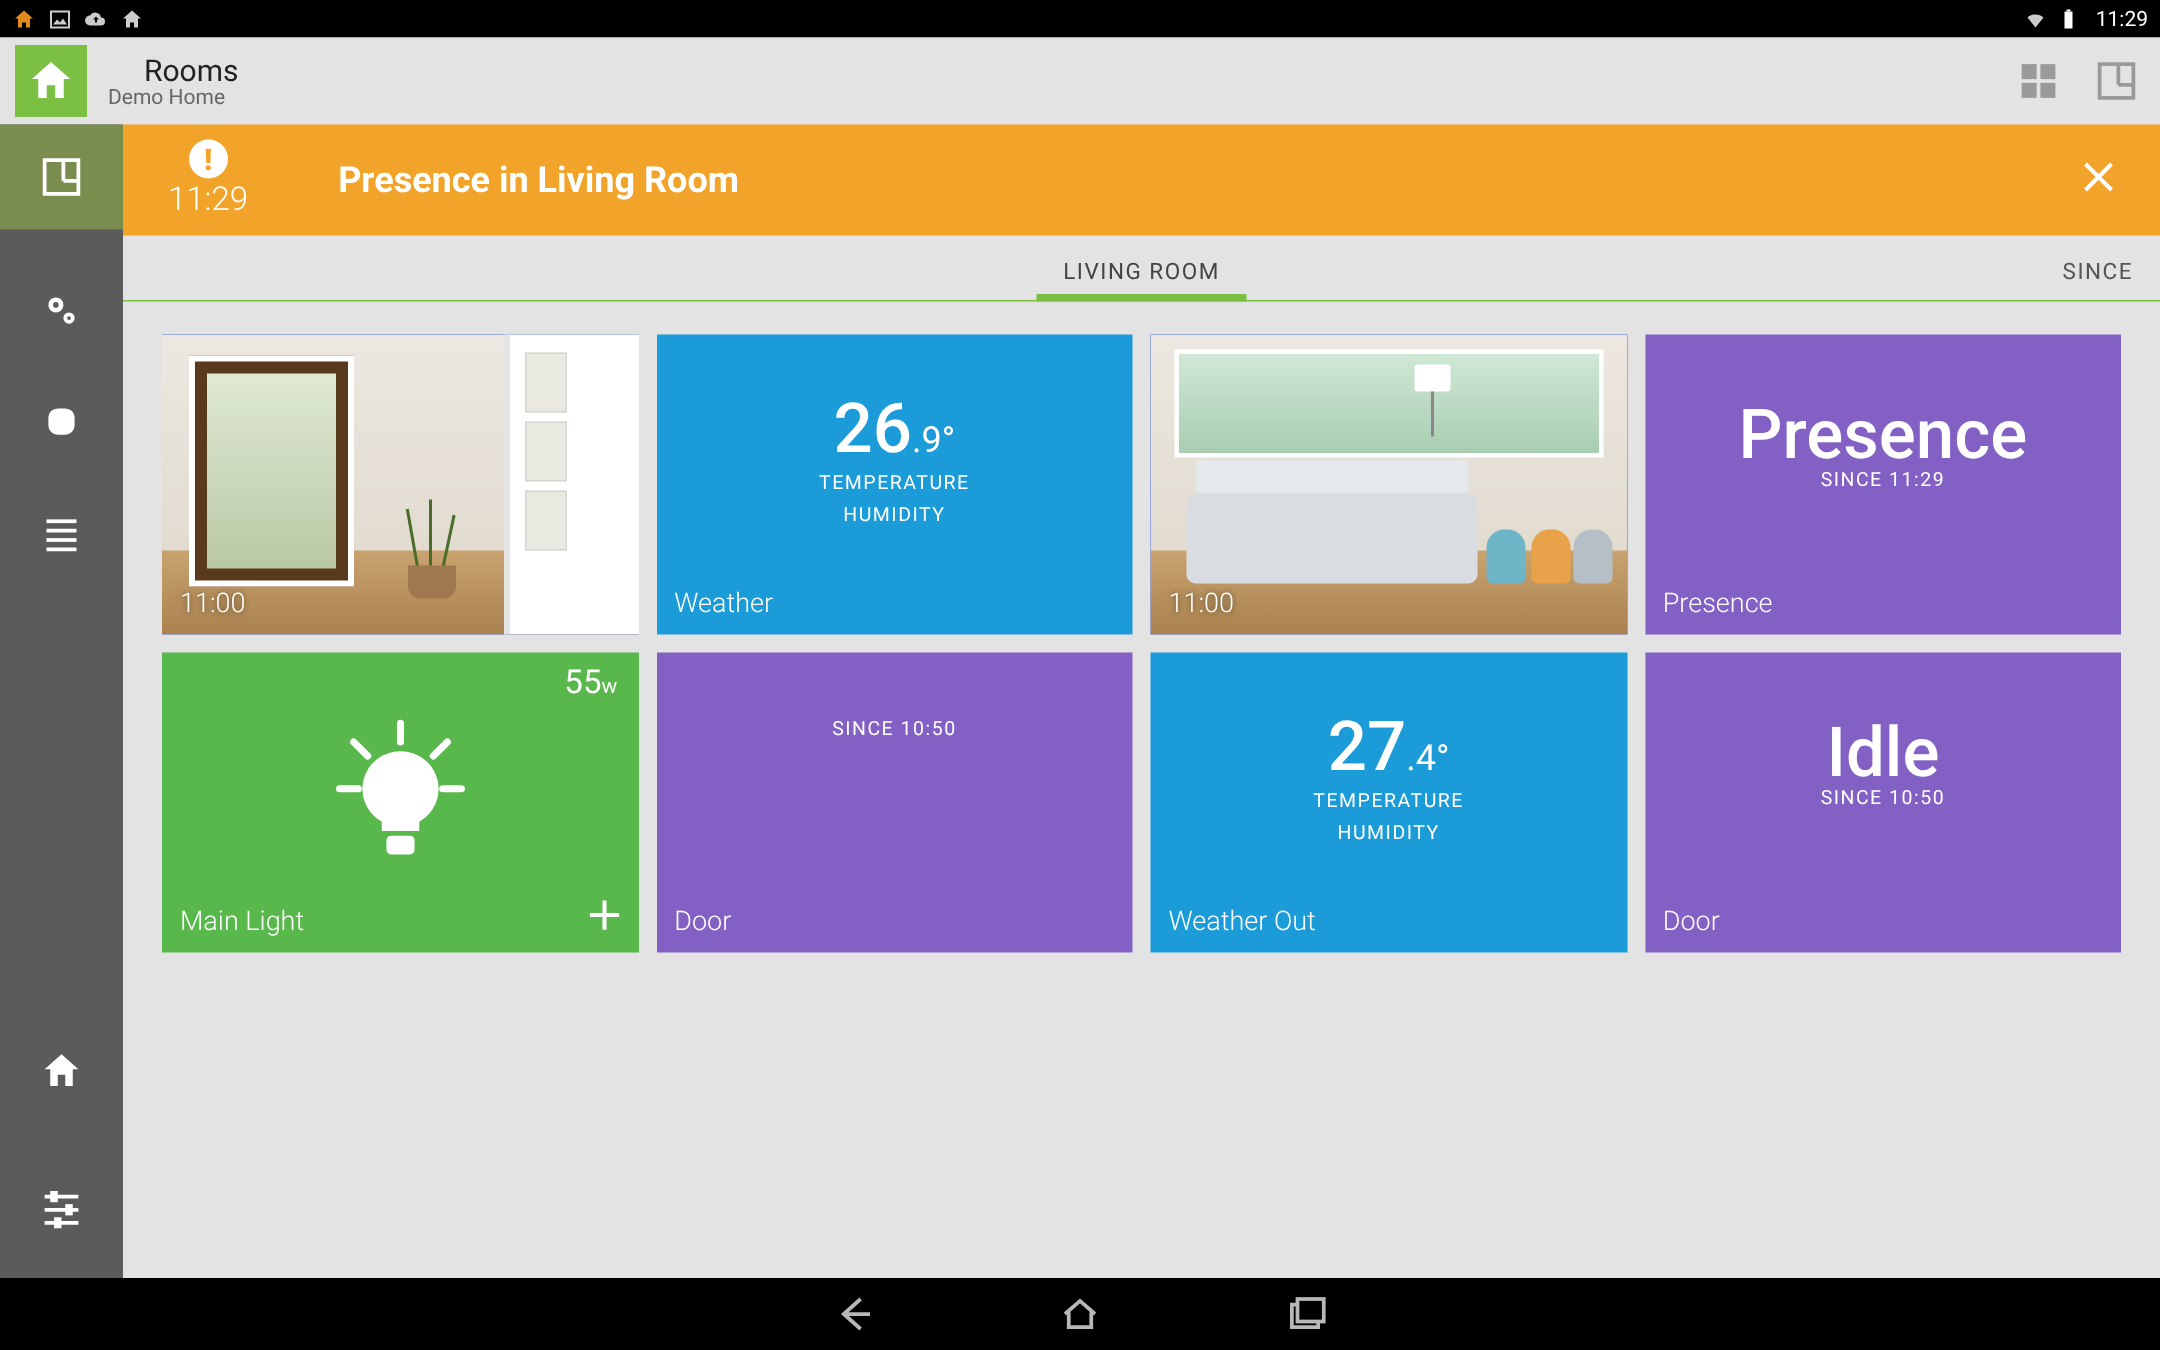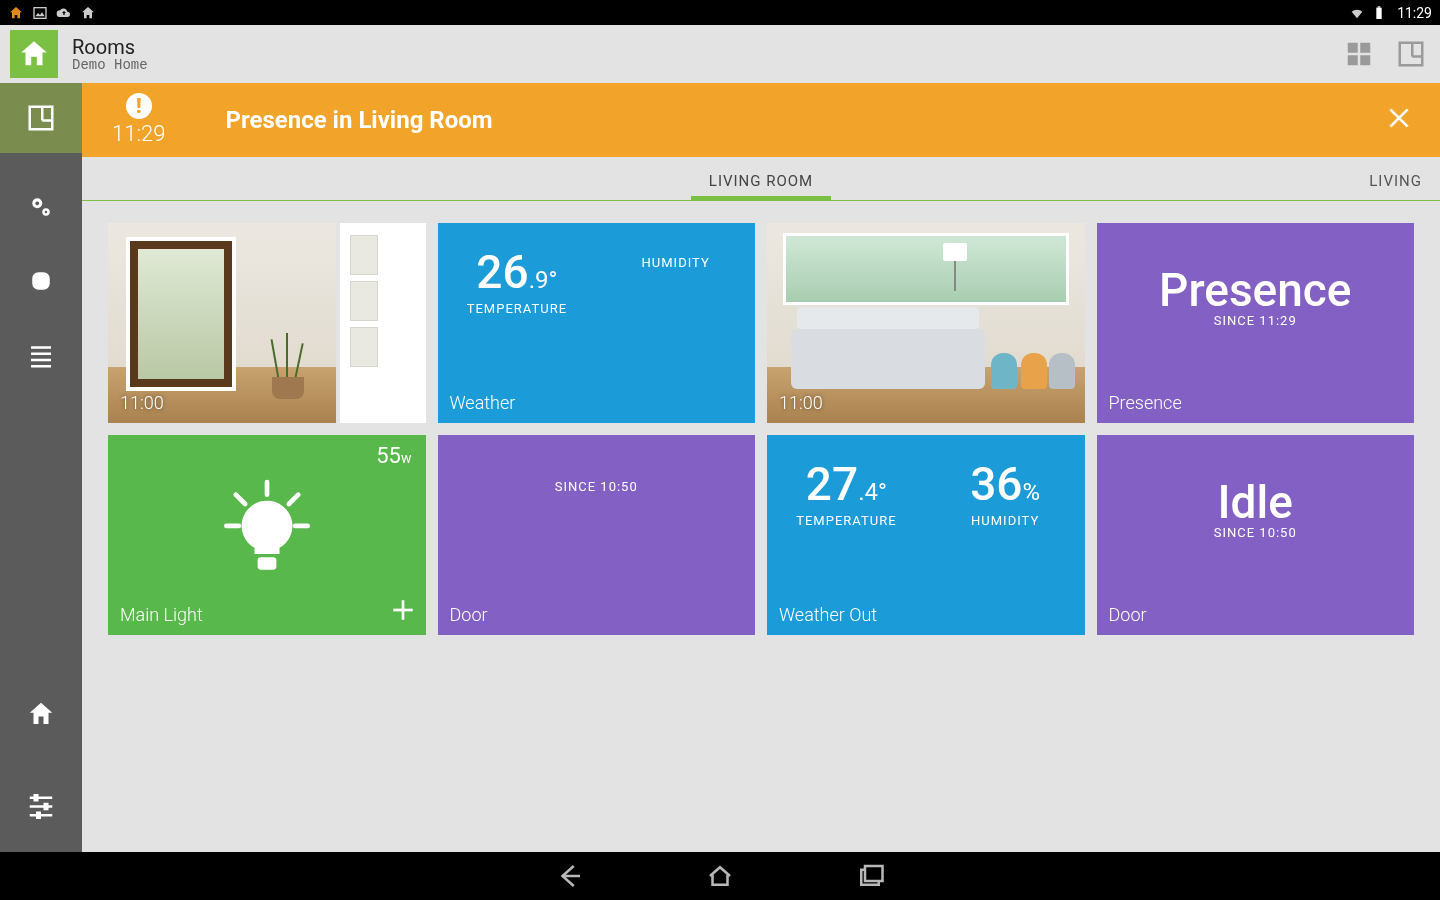--- a/index.html
+++ b/index.html
@@ -12,22 +12,22 @@
   .status-bar .right-icons { display:flex; gap:6px; align-items:center; }
   .status-bar .clock { color:#fff; margin-left:4px; }
   .status-bar svg { width:16px; height:16px; }
 
   
   .app { position:absolute; top:25px; left:0; right:0; bottom:48px; background:#e3e3e3; }
   .action-bar { height:58px; background:#e3e3e3; display:flex; align-items:center; padding:0 14px 0 10px; }
   .app-icon-box { width:48px; height:48px; background:#7bc043; display:flex; align-items:center; justify-content:center; }
   .app-icon-box svg { width:34px; height:34px; fill:#fff; }
   .ab-title-block { margin-left:14px; }
-  .ab-title { font-size:20px; color:#222; font-weight:400; }
-  .ab-sub  { font-size:14px; color:#666; margin-top:-2px;font-family:Liberation Mono, monospace; }
+  .ab-title { font-size:20px; color:#222; font-weight:400;margin-left:24px; }
+  .ab-sub  { font-size:14px; color:#666; margin-top:-2px; }
   .ab-right { margin-left:auto; display:flex; gap:22px; align-items:center; }
   .ab-right .gridicon, .ab-right .roomicon { fill:#9a9a9a; }
 
   
   .body-row { position:absolute; top:58px; bottom:0; left:0; right:0; display:flex; }
   .sidebar  { width:82px; background:#5b5b5b; display:flex; flex-direction:column; align-items:center; padding-top:0; gap:34px; }
   .sidebar .item { width:82px; height:70px; display:flex; align-items:center; justify-content:center; }
   .sidebar .item.active { background:#7a8d4e; }
   .sidebar svg { width:30px; height:30px; fill:#fff; }
 
@@ -88,21 +88,21 @@
   .scene2 .lamp .shade{width:24px;height:18px;background:#fff;border-radius:2px;}
   .scene2 .lamp .pole{width:2px;height:30px;background:#888;margin:0 auto;}
   .scene2 .chairs{position:absolute;right:10px;bottom:34px;width:84px;height:58px;}
   .scene2 .chairs .c{position:absolute;bottom:0;width:26px;height:36px;background:#6fb5c8;border-radius:12px 12px 4px 4px;}
   .scene2 .chairs .c.c2{left:30px;background:#e7a24a;}
   .scene2 .chairs .c.c3{left:58px;background:#b7bfc6;}
 
   .photo .timestamp { position:absolute; left:12px; bottom:10px; font-size:18px; font-weight:300; text-shadow:0 0 4px rgba(0,0,0,.6);}
 
   
-  .two-col { position:absolute; top:26px; left:0; right:0; display:flex; }
+  .two-col { position:absolute; top:40px; left:0; right:0; display:flex;flex-direction:column; }
   .two-col .col { flex:1; text-align:center; }
 
   
   .centered { position:absolute; top:44px; left:0; right:0; text-align:center; }
 
   
   .green .watt { position:absolute; top:8px; right:14px; font-size:22px; }
   .green .watt .u { font-size:14px; }
   .green .bulb { position:absolute; top:44px; left:0; right:0; display:flex; justify-content:center; color:#fff;}
   .green .bulb svg { width:100px; height:100px; fill:#fff; }
@@ -234,21 +234,21 @@
         <div class="alert-close">
           <svg viewBox="0 0 24 24">
               <line x1="4" y1="4" x2="20" y2="20" stroke-width="2.5"></line>
               <line x1="20" y1="4" x2="4" y2="20" stroke-width="2.5"></line>
             </svg>
         </div>
       </div>
 
       <div class="tabs">
         <div class="tab-living">LIVING ROOM</div>
-        <div class="tab-garden">LIVING</div>
+        <div class="tab-garden">SINCE</div>
       </div>
 
       <div class="grid">
 
         <div class="tile photo">
           <div class="scene scene1">
               <div class="wall"></div>
               <div class="floor"></div>
             <div class="door">
                 <div class="pane"></div>
@@ -343,21 +343,20 @@
           <div class="footer">Door</div>
         </div>
 
         <div class="tile blue">
           <div class="two-col">
             <div class="col">
               <div><span class="big">27</span><span class="small">.4°</span></div>
               <div class="caption">TEMPERATURE</div>
             </div>
             <div class="col">
-              <div><span class="big">36</span><span class="small">%</span></div>
               <div class="caption">HUMIDITY</div>
             </div>
           </div>
           <div class="footer">Weather  Out</div>
         </div>
 
         <div class="tile purple">
           <div class="centered">
             <div class="big">Idle</div>
             <div class="since">SINCE 10:50</div>

